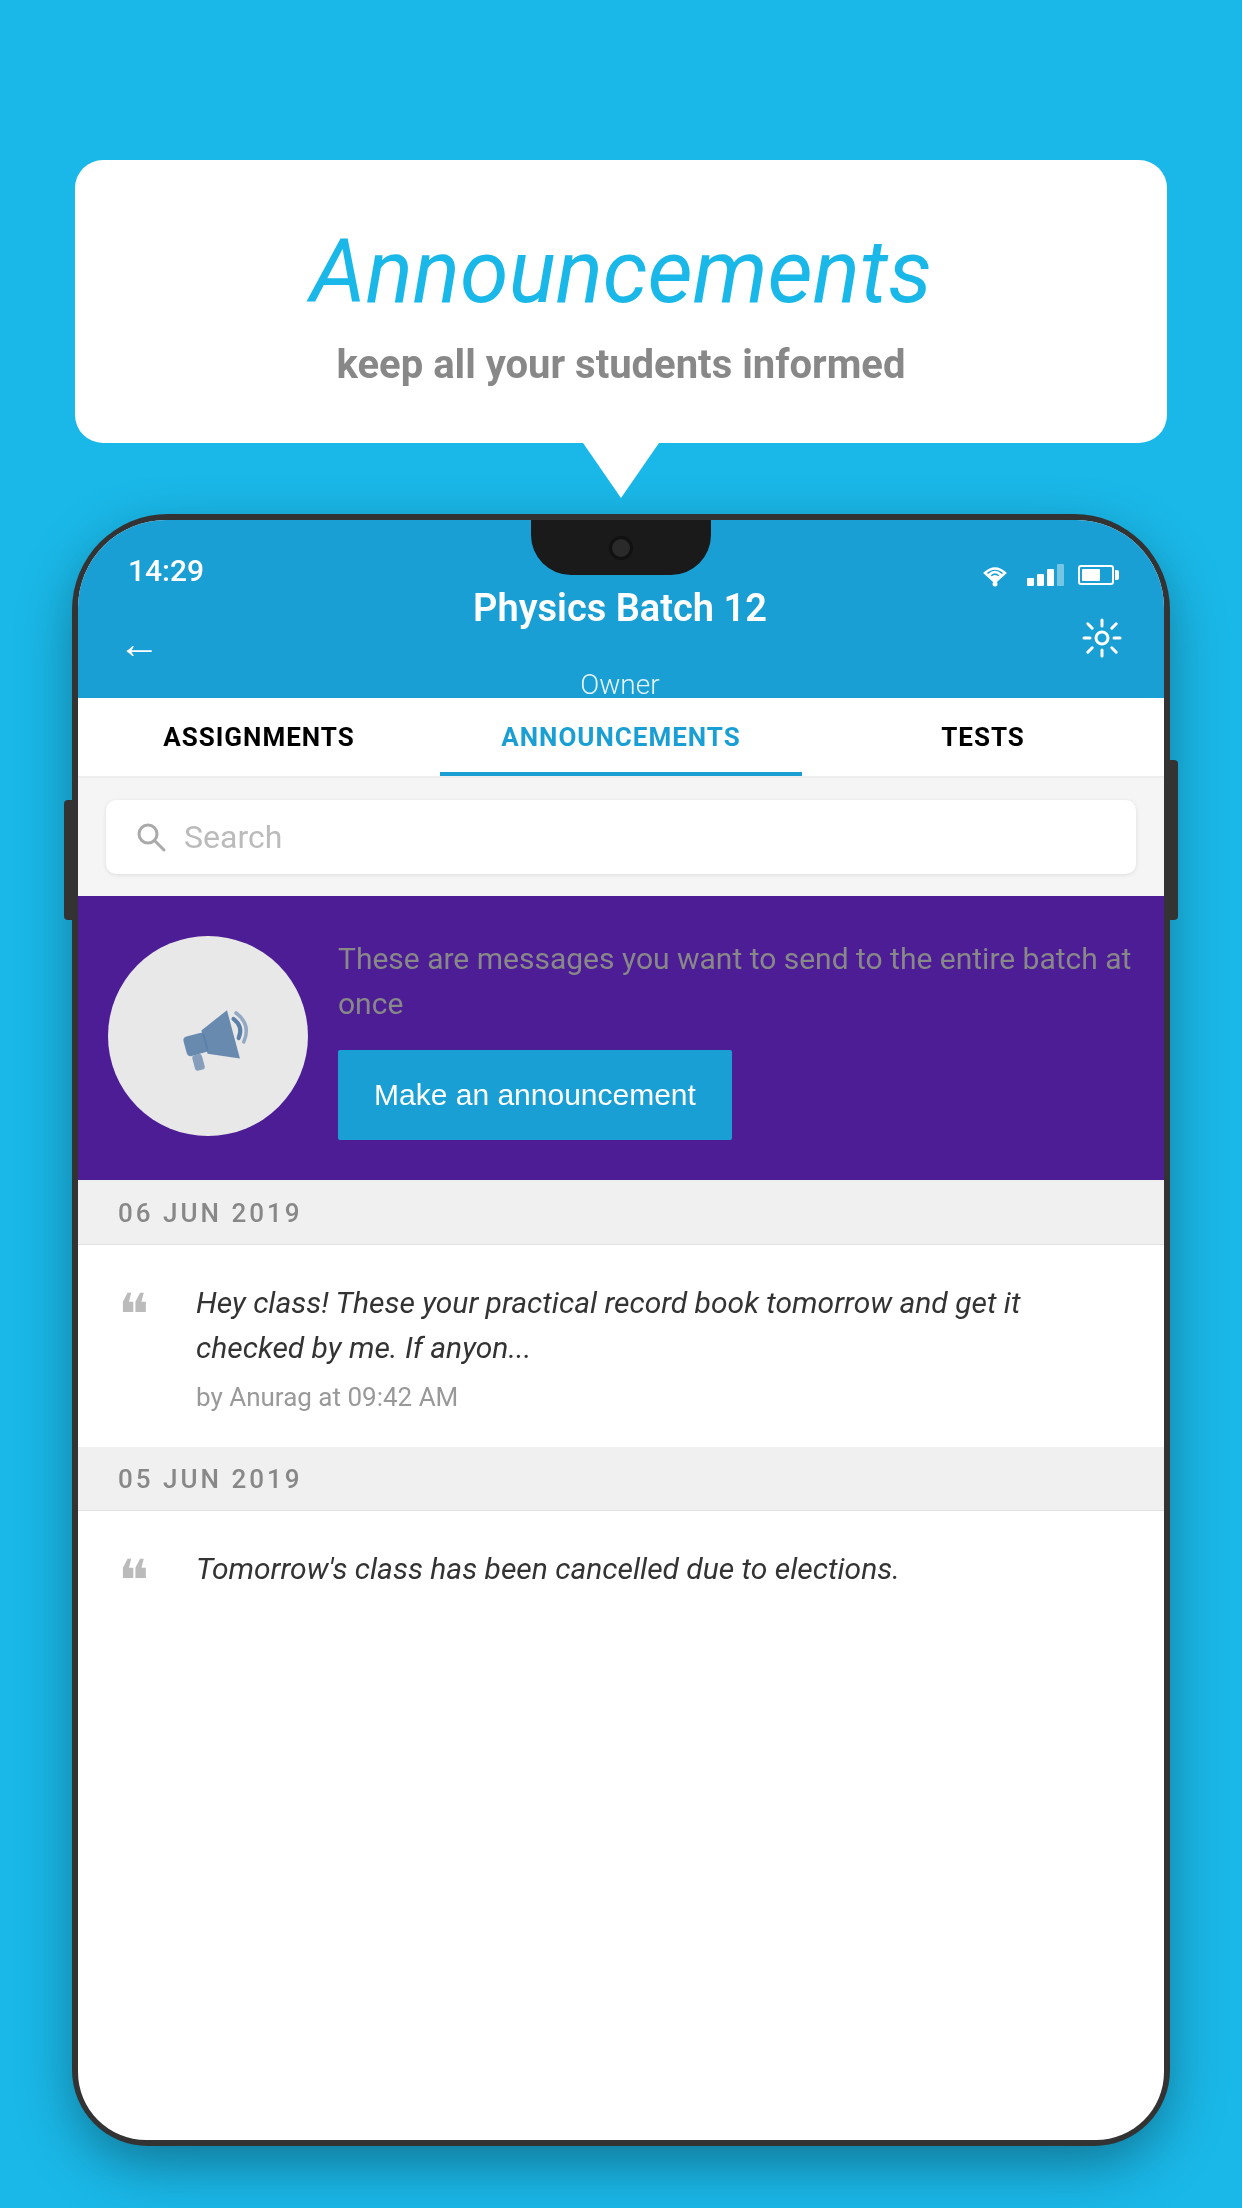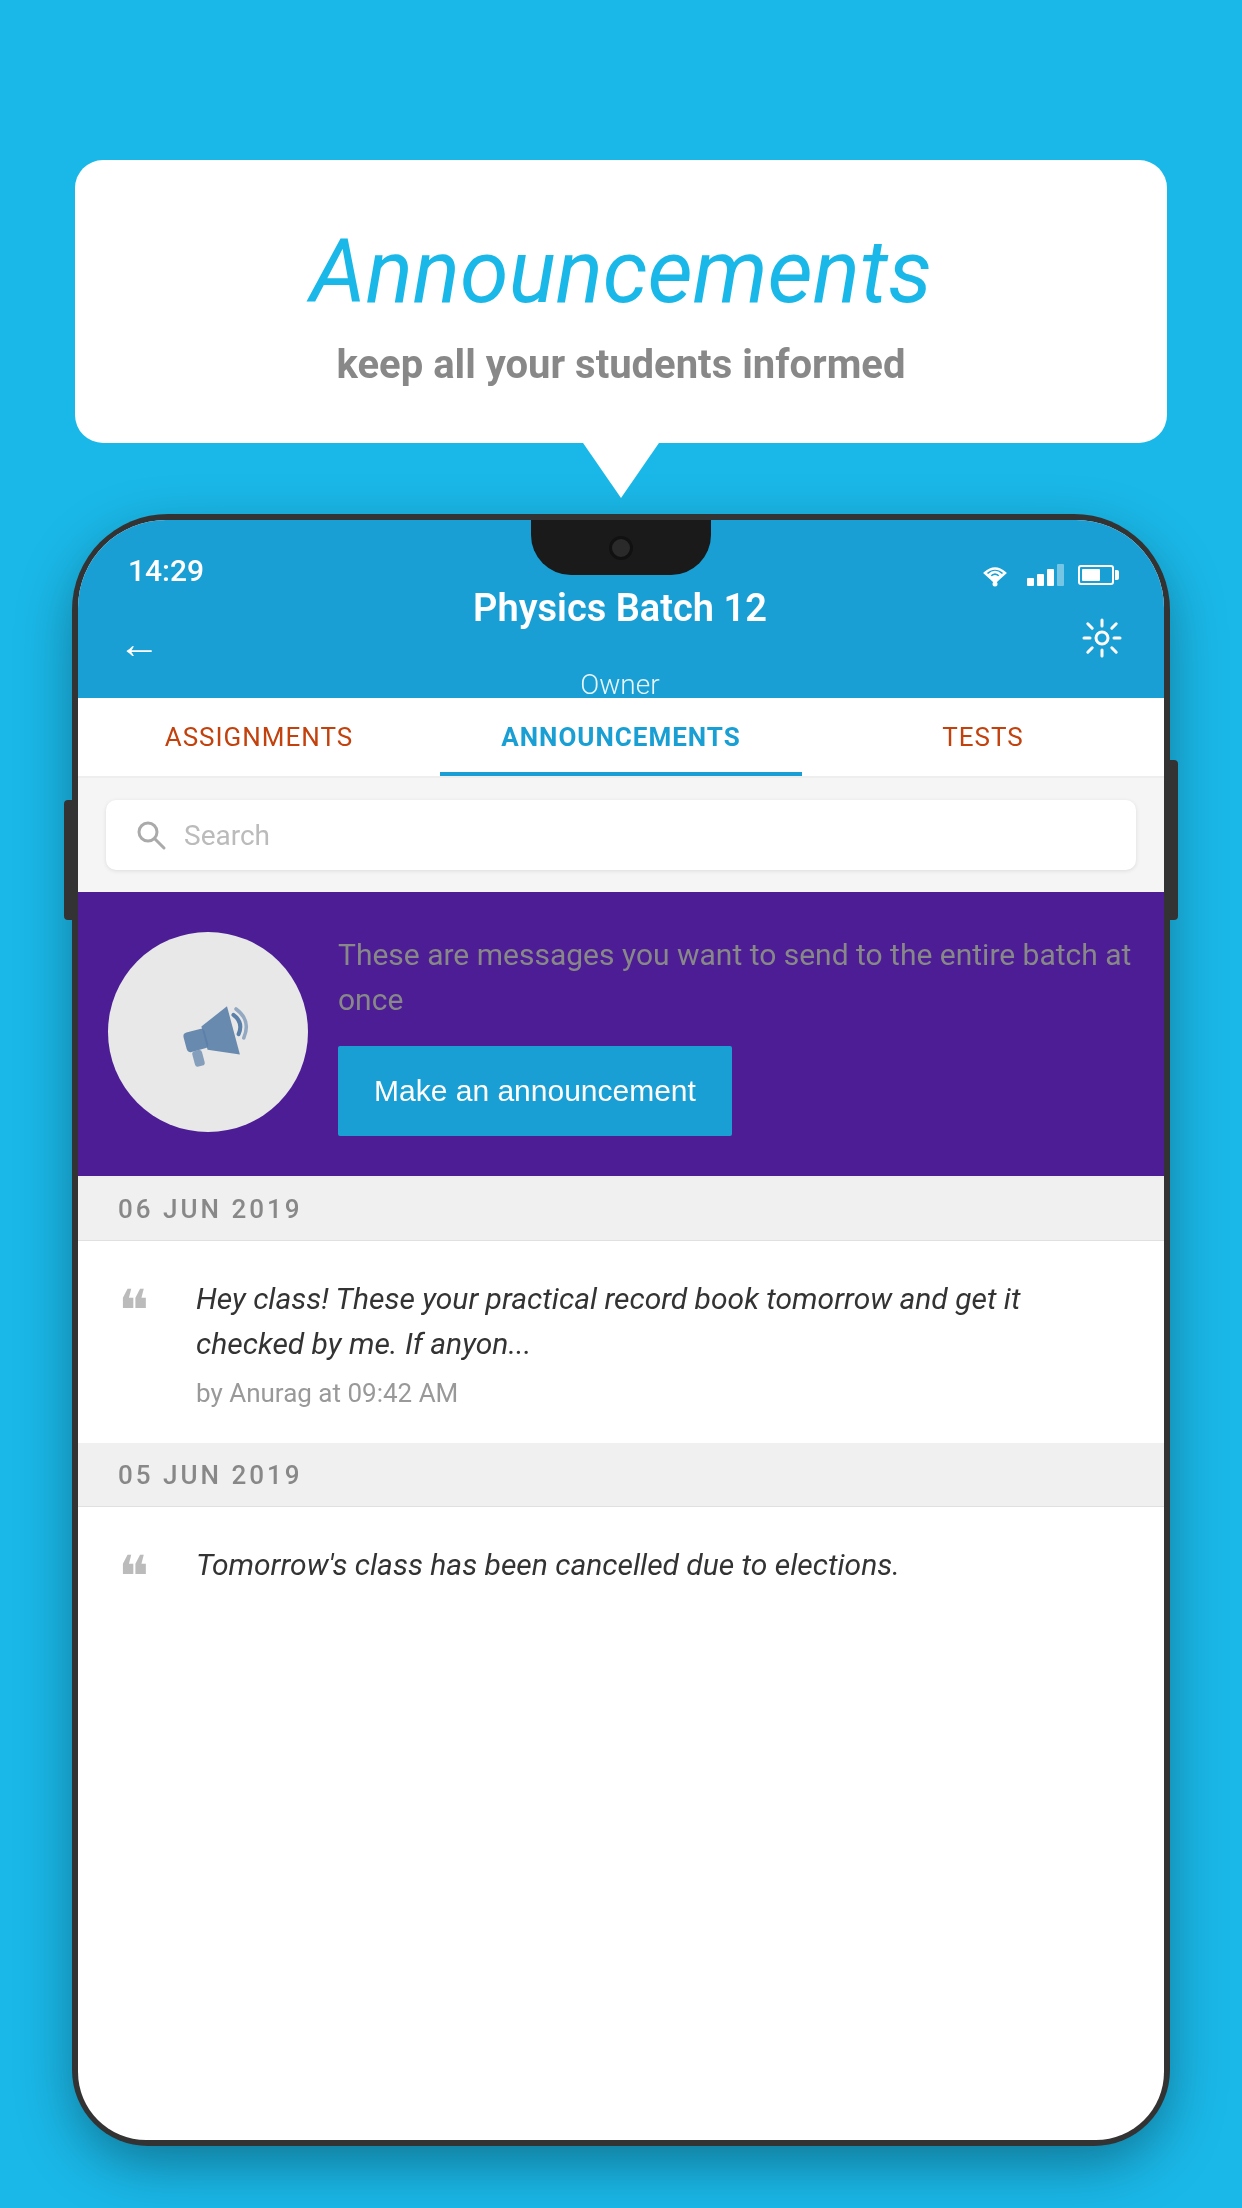--- a/index.html
+++ b/index.html
@@ -246,22 +246,22 @@
       height: 80px;
       align-items: stretch;
     }
 
     .tab-item {
       flex: 1;
       display: flex;
       align-items: center;
       justify-content: center;
       font-size: 26px;
-      font-weight: 400;
-      color: #c2410c;
+      font-weight: 700;
+      color: #000000;
       letter-spacing: 1px;
       cursor: pointer;
       position: relative;
     }
 
     .tab-item.active {
       color: #1a9fd4;
       font-weight: 700;
     }
 
@@ -292,21 +292,21 @@
       background: white;
       border-radius: 10px;
       display: flex;
       align-items: center;
       padding: 18px 28px;
       gap: 16px;
       box-shadow: 0 1px 4px rgba(0,0,0,0.1);
     }
 
     .search-placeholder {
-      font-size: 28px;
+      font-size: 32px;
       color: #bbb;
     }
 
     
     .announcement-promo {
       display: flex;
       padding: 40px 30px;
       background: #4c1d95;
       gap: 30px;
       border-bottom: 2px solid #eee;

